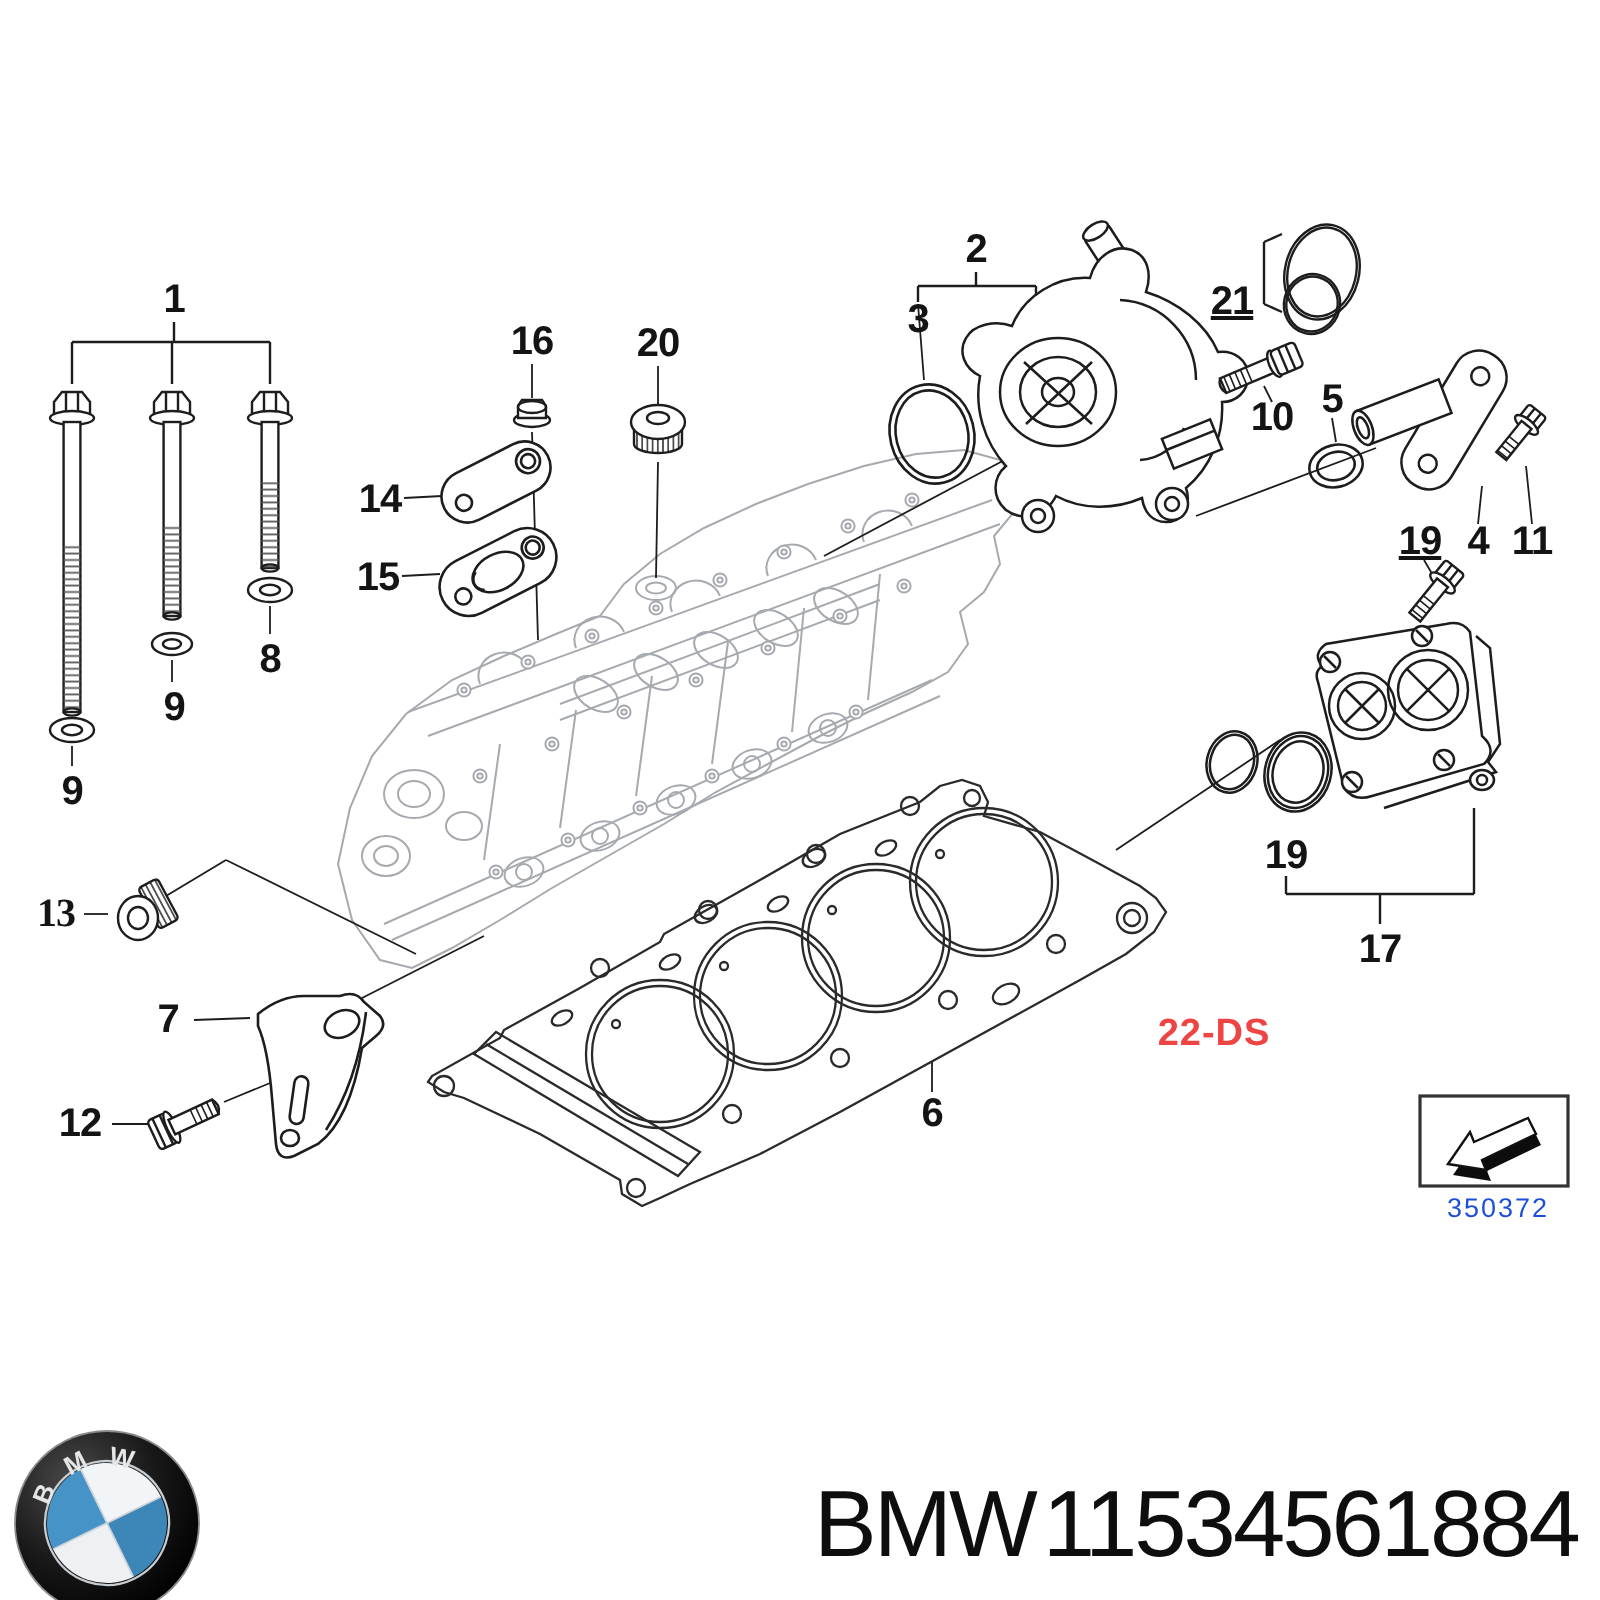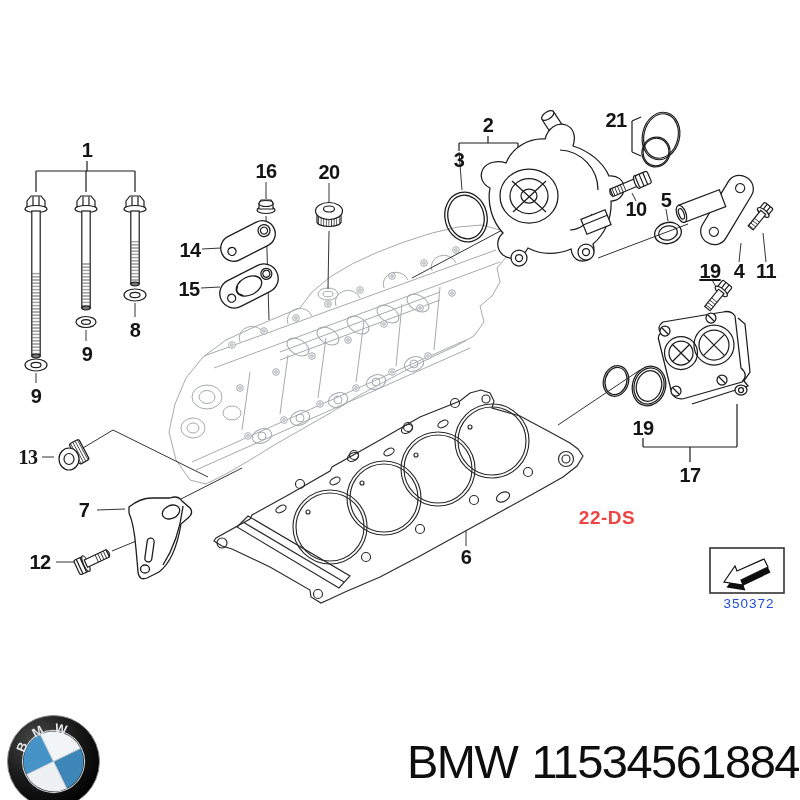--- a/index.html
+++ b/index.html
@@ -9,21 +9,21 @@
   .callout{position:absolute;transform:translate(-50%,-50%);
            font:700 20px/1 "Liberation Sans",sans-serif;color:#141414;letter-spacing:-0.5px;
            white-space:nowrap;}
   #sectionCode{position:absolute;left:607px;top:517px;transform:translate(-50%,-50%);
            font:700 19px/1 "Liberation Sans",sans-serif;color:#ef4444;letter-spacing:0.5px;}
   #imgRef{position:absolute;left:749px;top:604px;transform:translate(-50%,-50%);
            font:400 13.5px/1 "Liberation Sans",sans-serif;color:#1d4ed8;letter-spacing:1px;}
   .brand-caption{position:absolute;left:407px;top:738px;
            font:400 47px/1 "Liberation Sans",sans-serif;color:#0e0e0e;letter-spacing:-1.5px;
            white-space:nowrap;}
-  .brand-caption .pn{margin-left:14px;}
+  .brand-caption .pn{margin-left:4px;}
   #logo{position:absolute;left:5px;top:713px;}
 </style>
 </head>
 <body>
 
 <div id="stage">
 
 <svg width="800" height="700" viewBox="0 0 800 700">
   <defs>
     <pattern id="thr" width="6" height="3.2" patternUnits="userSpaceOnUse">
@@ -395,21 +395,21 @@
       <div class="callout" style="left: 190px; top: 250px;">14</div>
       <div class="callout" style="left: 189px; top: 289px;">15</div>
       <div class="callout" style="left: 135px; top: 330px;">8</div>
       <div class="callout" style="left: 87px; top: 354px;">9</div>
       <div class="callout" style="left: 36px; top: 396px;">9</div>
       <div class="callout" style="left: 28px; top: 457px; font-family: Liberation Serif, serif;">13</div>
       <div class="callout" style="left: 84px; top: 510px;">7</div>
       <div class="callout" style="left: 40px; top: 562px;">12</div>
       <div class="callout" style="left: 488px; top: 125px;">2</div>
       <div class="callout" style="left: 459px; top: 160px;">3</div>
-      <div class="callout" style="left: 616px; top: 120px;">21</div>
+      <div class="callout" style="left: 616px; top: 151px; text-decoration: underline;">21</div>
       <div class="callout" style="left: 636px; top: 209px;">10</div>
       <div class="callout" style="left: 666px; top: 200px;">5</div>
       <div class="callout" style="left: 710px; top: 271px; text-decoration: underline;">19</div>
       <div class="callout" style="left: 739px; top: 271px;">4</div>
       <div class="callout" style="left: 766px; top: 271px;">11</div>
       <div class="callout" style="left: 643px; top: 428px;">19</div>
       <div class="callout" style="left: 690px; top: 475px;">17</div>
       <div class="callout" style="left: 466px; top: 557px;">6</div>
     </div>
 

